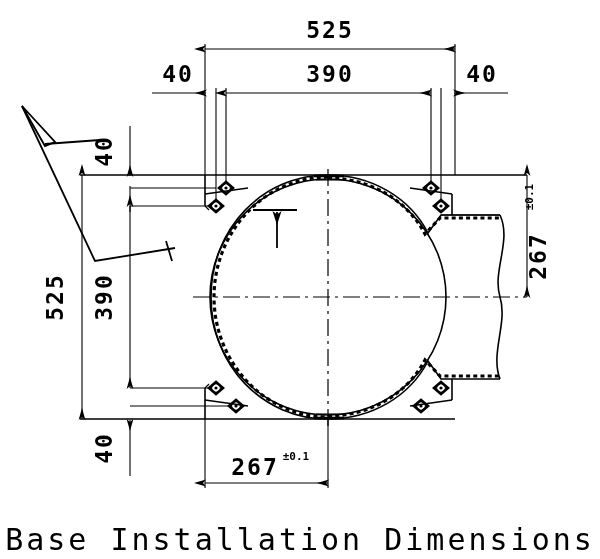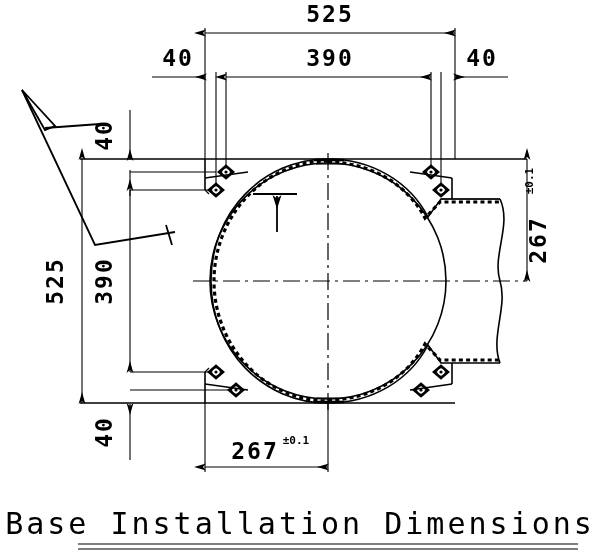--- a/index.html
+++ b/index.html
@@ -10,21 +10,21 @@
   body {
     width: 600px;
     height: 559px;
     position: relative;
     font-family: "DejaVu Sans Mono", monospace;
     overflow: hidden;
   }
   #drawing-root {
     position: absolute;
     left: 0;
-    top: 0;
+    top: 16px;
     width: 600px;
     height: 395px;
   }
   svg#cad {
     display: block;
     width: 600px;
     height: 559px;
   }
   .dimtext {
     font-family: "DejaVu Sans Mono", monospace;

